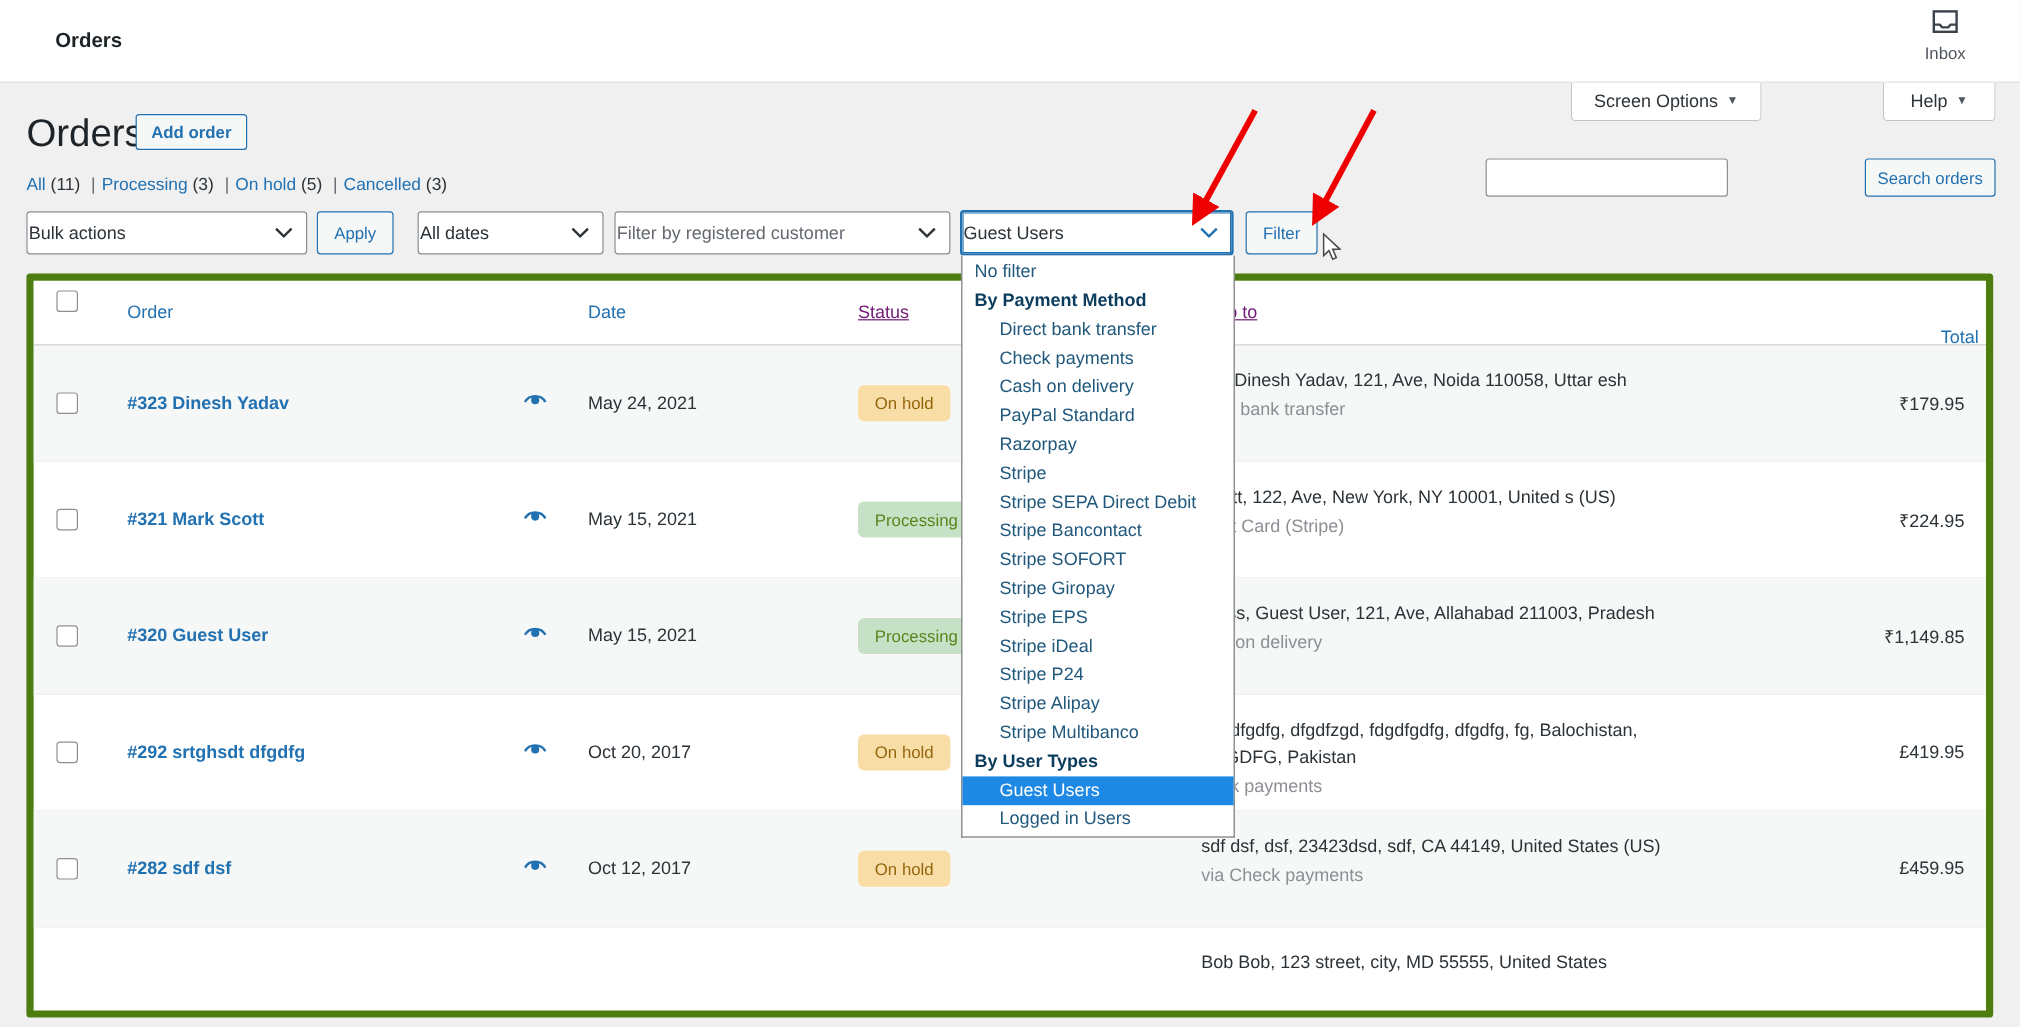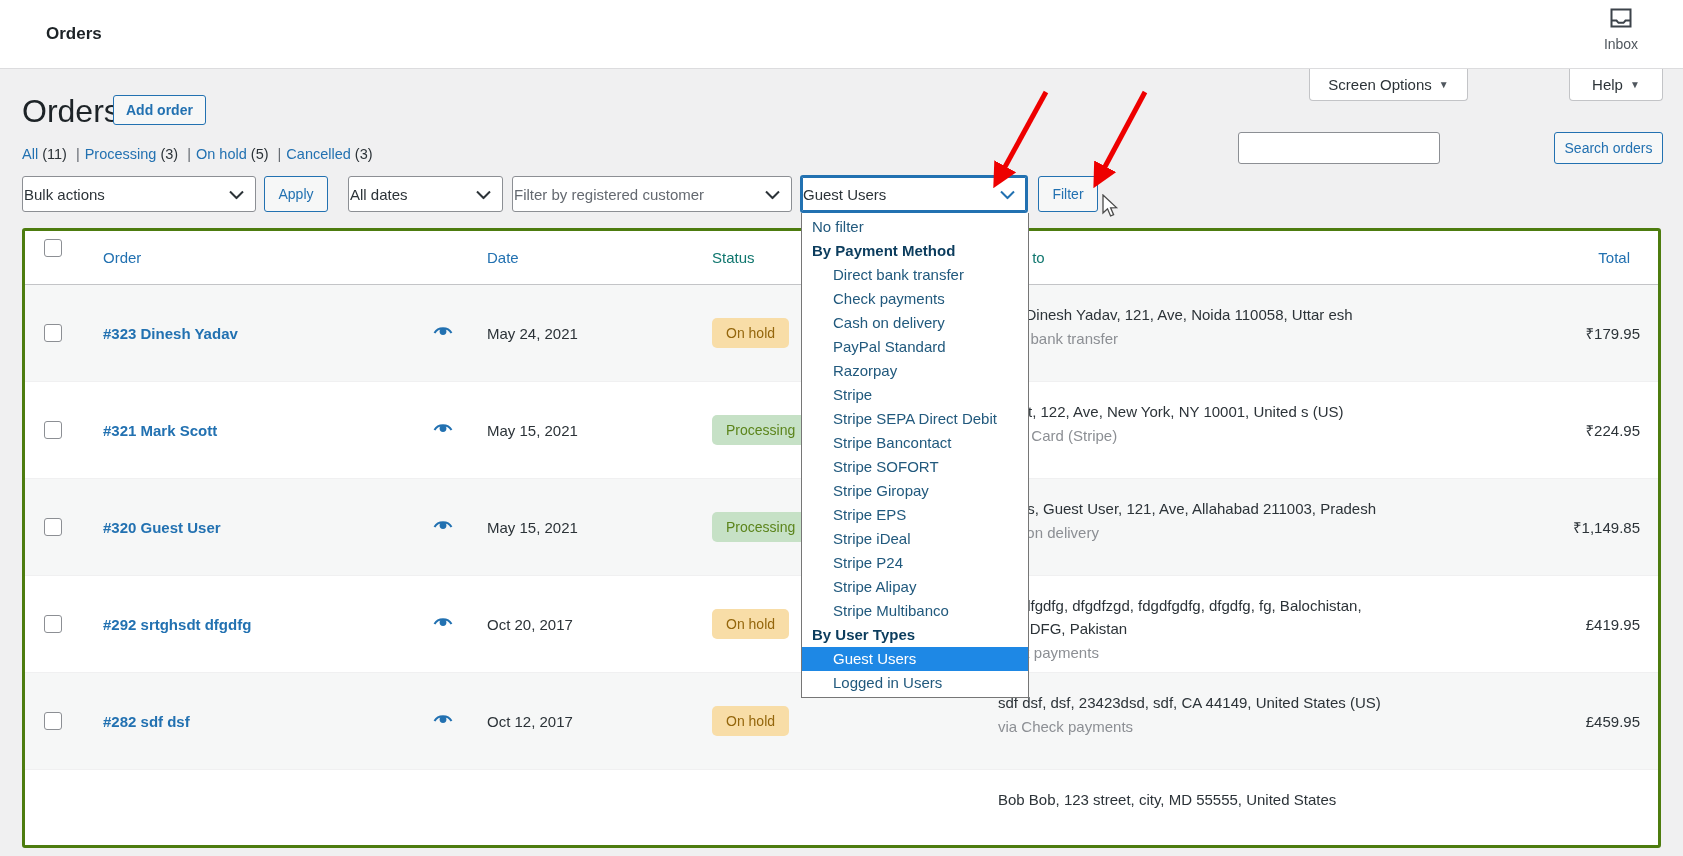--- a/index.html
+++ b/index.html
@@ -131,31 +131,31 @@
     padding: 1px 8px 1px 10px; color: #0b3c5d; font-weight: bold;
     line-height: 22px; white-space: nowrap;
   }
   .dd-child { padding-left: 31px; }
   .dd-item.sel { background: #1e88e5; color: #fff; }
 
   
   .table-wrap {
     position: absolute; left: 22px; top: 228px;
     width: 1639px; height: 620px;
-    background: #fff; border: 3px solid #4d7c0f;
+    background: #fff; border: 6px solid #4d7c0f;
     border-radius: 3px; overflow: hidden;
   }
   .thead {
     height: 54px; border-bottom: 1px solid #c3c4c7;
     position: relative; background: #fff;
   }
   .th {
     position: absolute; top: 18px; font-size: 15px; color: #2271b1;
   }
-  .th.plain { color: #0f766e; }
+  .th.plain { color: #701a75; text-decoration: underline; }
   .row { position: relative; height: 97px; border-bottom: 1px solid #f0f0f1; }
   .row.alt { background: #f6f7f7; }
   .cb {
     position: absolute; left: 19px; top: 50%; transform: translateY(-50%);
     width: 18px; height: 18px; border: 1px solid #8c8f94;
     border-radius: 3px; background: #fff; cursor: pointer;
   }
   .cb-head { position: absolute; left: 19px; top: 17px; }
   .order-link {
     position: absolute; left: 78px; top: 50%; transform: translateY(-50%);
@@ -179,21 +179,21 @@
   .badge.processing { background: #c6e1c6; color: #5b841b; }
   .ship {
     position: absolute; left: 973px; top: 18px; width: 400px;
     font-size: 15px; color: #2c3338; line-height: 23px;
   }
   .via { color: #8c8f94; font-size: 15px; display: block; margin-top: 1px; }
   .total {
     position: absolute; right: 18px; top: 50%; transform: translateY(-50%);
     font-size: 15px; color: #2c3338; white-space: nowrap;
   }
-  .th-total { right: 28px; left: auto; }
+  .th-total { right: 6px; left: auto; margin-top: 21px; }
 
   
   .anno { position: absolute; left: 0; top: 0; pointer-events: none; z-index: 90; }
   .cursor { position: absolute; z-index: 95; pointer-events: none; }
 </style>
 </head>
 <body>
 
 <div class="topbar">
   <div class="topbar-title">Orders</div>

